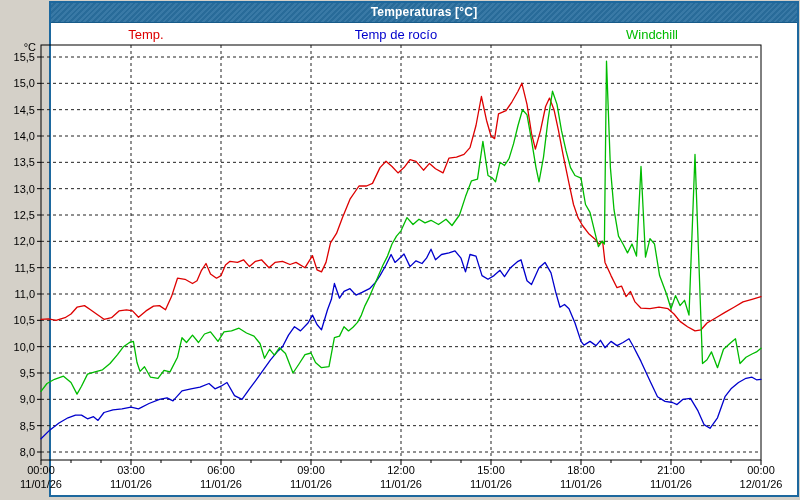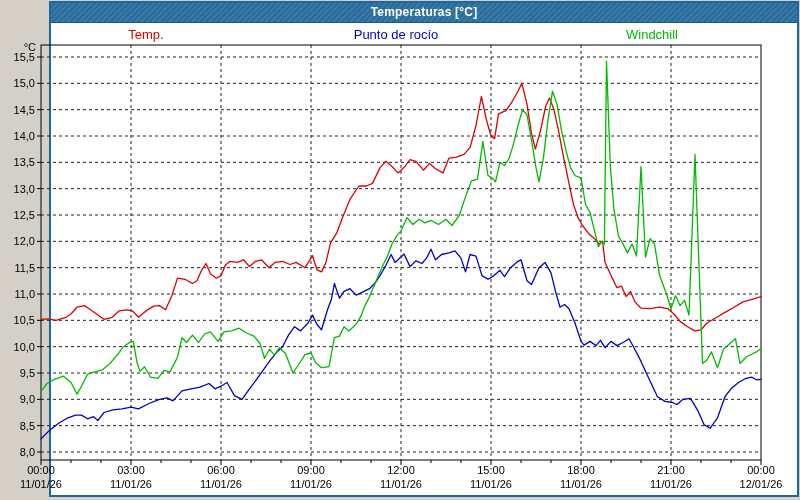--- a/index.html
+++ b/index.html
@@ -31,21 +31,21 @@
 </head>
 <body>
 
 <div class="window">
   <div class="titlebar">
     <span>Temperaturas [°C]</span>
   </div>
 </div>
 
 <span class="legend-label" style="left: 146px; color: rgb(221, 0, 0);">Temp.</span>
-<span class="legend-label" style="left: 396px; color: rgb(0, 0, 204);">Punto de rocío</span>
+<span class="legend-label" style="left: 396px; color: rgb(0, 0, 204);">Temp de rocío</span>
 <span class="legend-label" style="left: 652px; color: rgb(0, 187, 0);">Windchill</span>
 
 <div id="chart-svg-holder"><svg width="800" height="500" viewBox="0 0 800 500">
       <line x1="41" y1="452" x2="761" y2="452" stroke="#222" stroke-width="1" stroke-dasharray="3 3"></line>
       <line x1="37" y1="452" x2="41" y2="452" stroke="#000" stroke-width="1"></line>
       <text x="35" y="456" text-anchor="end">8,0</text>
       <line x1="41" y1="425.6666666666667" x2="761" y2="425.6666666666667" stroke="#222" stroke-width="1" stroke-dasharray="3 3"></line>
       <line x1="37" y1="425.6666666666667" x2="41" y2="425.6666666666667" stroke="#000" stroke-width="1"></line>
       <text x="35" y="429.6666666666667" text-anchor="end">8,5</text>
       <line x1="41" y1="399.3333333333333" x2="761" y2="399.3333333333333" stroke="#222" stroke-width="1" stroke-dasharray="3 3"></line>

